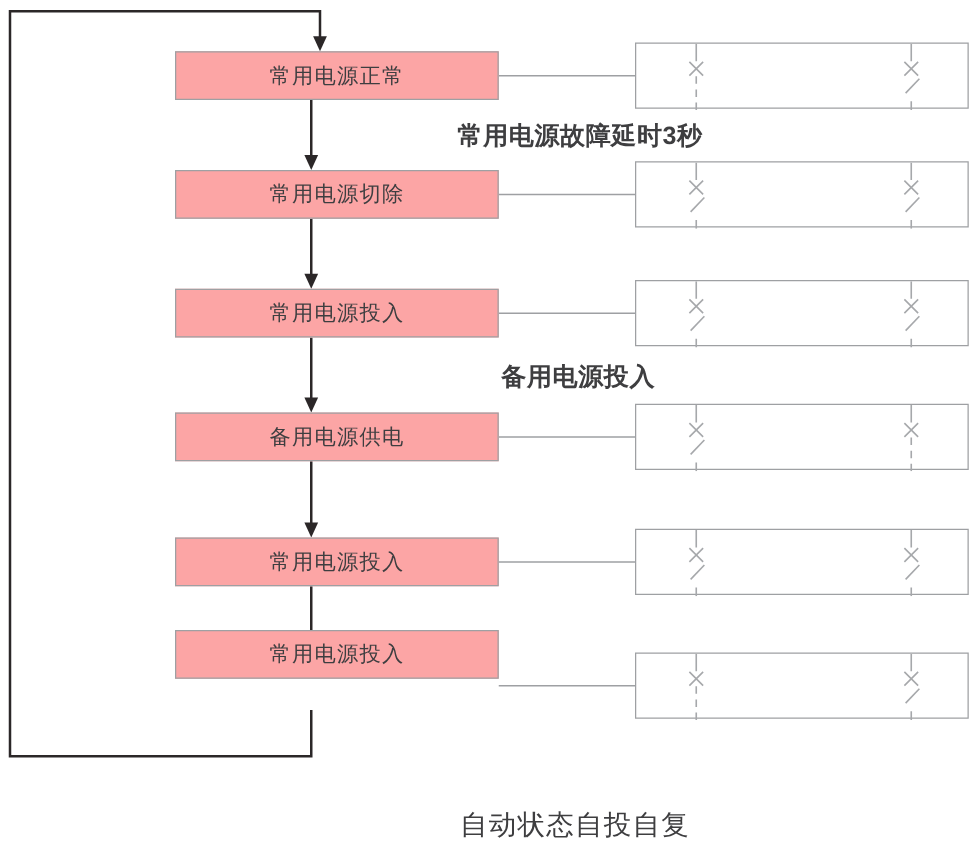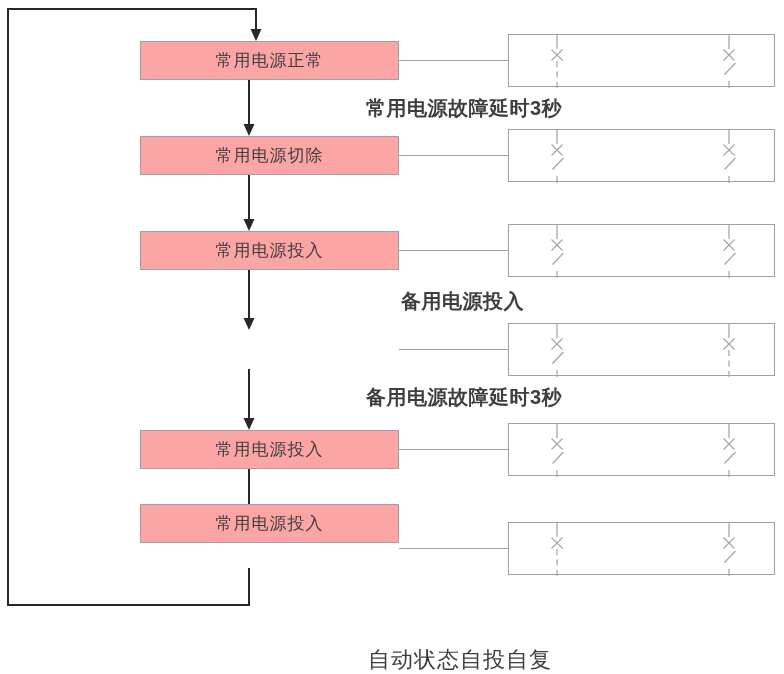--- a/index.html
+++ b/index.html
@@ -174,20 +174,23 @@
     </g>
     <g class="open-part">
       <line x1="7.5" y1="39.5" x2="18.5" y2="28"></line>
       <line x1="12" y1="46" x2="12" y2="53"></line>
     </g>
   </svg>
 </span>
   </div>
   <div class="transition-label" style="left:401px;top:288px">备用电源投入</div>
 
+  <div class="state-box" style="top:330px">
+    <span class="state-label">备用电源供电</span>
+  </div>
   <div class="breaker-box" style="top:323px">
     <span class="switch sw-left" data-state="open">
   <svg viewBox="0 0 24 53" xmlns="http://www.w3.org/2000/svg">
     <line x1="12" y1="0" x2="12" y2="14"></line>
     <line x1="6.5" y1="14.5" x2="17.5" y2="25.5"></line>
     <line x1="17.5" y1="14.5" x2="6.5" y2="25.5"></line>
     <g class="closed-part">
       <line x1="12" y1="26" x2="12" y2="53" stroke-dasharray="6 4.5"></line>
     </g>
     <g class="open-part">
@@ -204,21 +207,20 @@
     <g class="closed-part">
       <line x1="12" y1="26" x2="12" y2="53" stroke-dasharray="6 4.5"></line>
     </g>
     <g class="open-part">
       <line x1="7.5" y1="39.5" x2="18.5" y2="28"></line>
       <line x1="12" y1="46" x2="12" y2="53"></line>
     </g>
   </svg>
 </span>
   </div>
-  <div class="transition-label" style="left:366px;top:384px">备用电源故障延时3秒</div>
 
   <div class="state-box" style="top:430px">
     <span class="state-label">常用电源投入</span>
   </div>
   <div class="breaker-box" style="top:423px">
     <span class="switch sw-left" data-state="open">
   <svg viewBox="0 0 24 53" xmlns="http://www.w3.org/2000/svg">
     <line x1="12" y1="0" x2="12" y2="14"></line>
     <line x1="6.5" y1="14.5" x2="17.5" y2="25.5"></line>
     <line x1="17.5" y1="14.5" x2="6.5" y2="25.5"></line>

